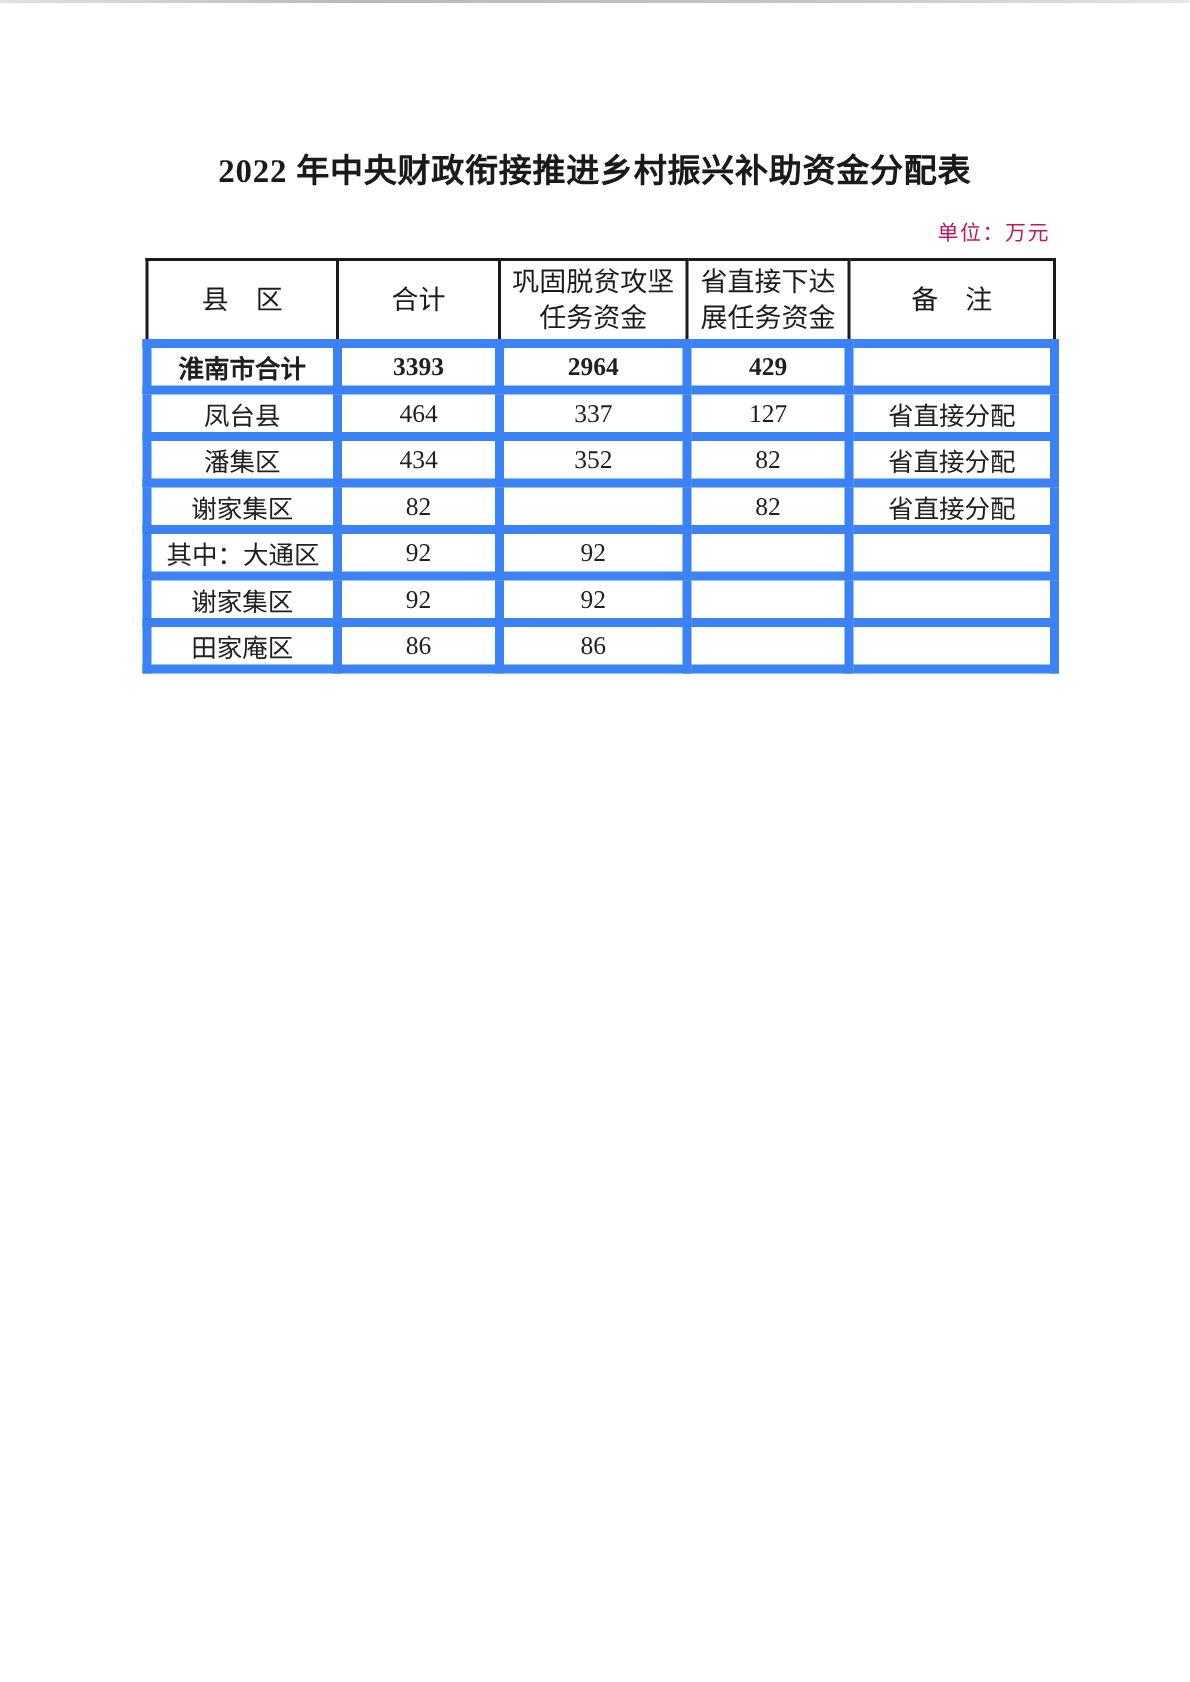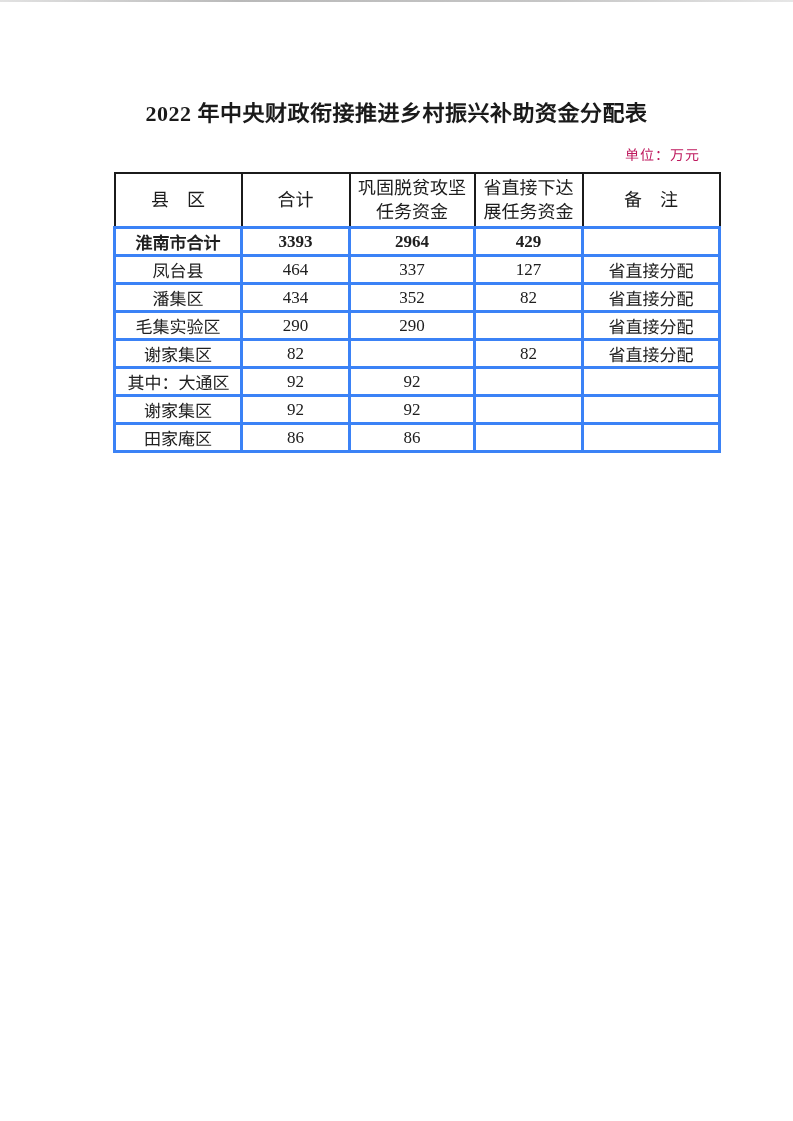--- a/index.html
+++ b/index.html
@@ -38,40 +38,40 @@
   .unit-label {
     position: absolute;
     top: 144px;
     right: 93px;
     font-size: 14px;
     letter-spacing: 1px;
     color: #be185d;
   }
   table.alloc {
     position: absolute;
-    left: 113px;
+    left: 95px;
     top: 172px;
     width: 605px;
     border-collapse: collapse;
     table-layout: fixed;
     border: 2px solid #1b1b1b;
   }
   table.alloc th {
     border: 2px solid #1b1b1b;
     height: 52px;
     font-size: 18px;
     font-weight: normal;
     text-align: center;
     vertical-align: middle;
     line-height: 1.35;
     padding: 0;
     color: #1c1c1c;
   }
   table.alloc td {
-    border: 3px solid #3b82f6;
+    border: 6px solid #3b82f6;
     height: 23.6px;
     font-size: 17px;
     text-align: center;
     vertical-align: middle;
     padding: 0;
     color: #202020;
     overflow: hidden;
     white-space: nowrap;
   }
   table.alloc tr.bold-row td {
@@ -145,27 +145,20 @@
           <td>省直接分配</td>
         </tr>
         <tr>
           <td>潘集区</td>
           <td>434</td>
           <td>352</td>
           <td>82</td>
           <td>省直接分配</td>
         </tr>
         <tr>
-          <td>毛集实验区</td>
-          <td>290</td>
-          <td>290</td>
-          <td></td>
-          <td>省直接分配</td>
-        </tr>
-        <tr>
           <td>谢家集区</td>
           <td>82</td>
           <td></td>
           <td>82</td>
           <td>省直接分配</td>
         </tr>
         <tr>
           <td class="left-align">其中：大通区</td>
           <td>92</td>
           <td>92</td>

